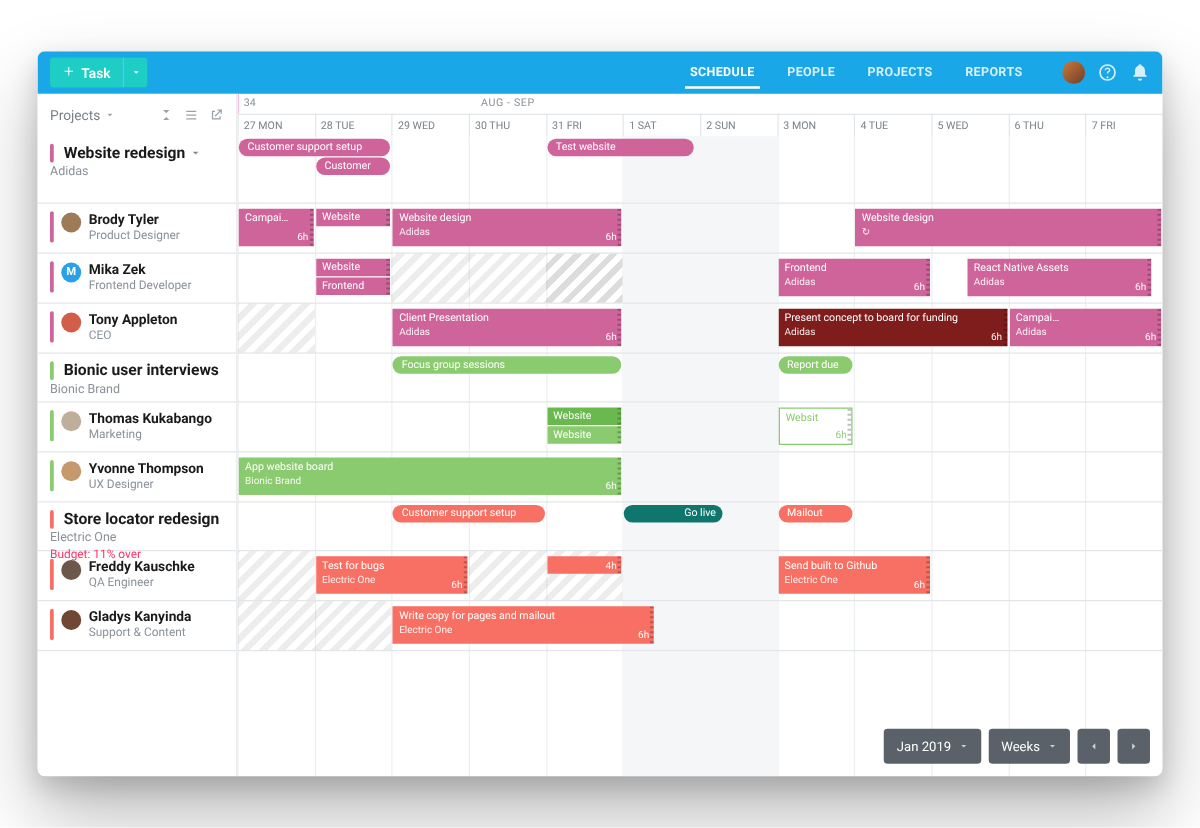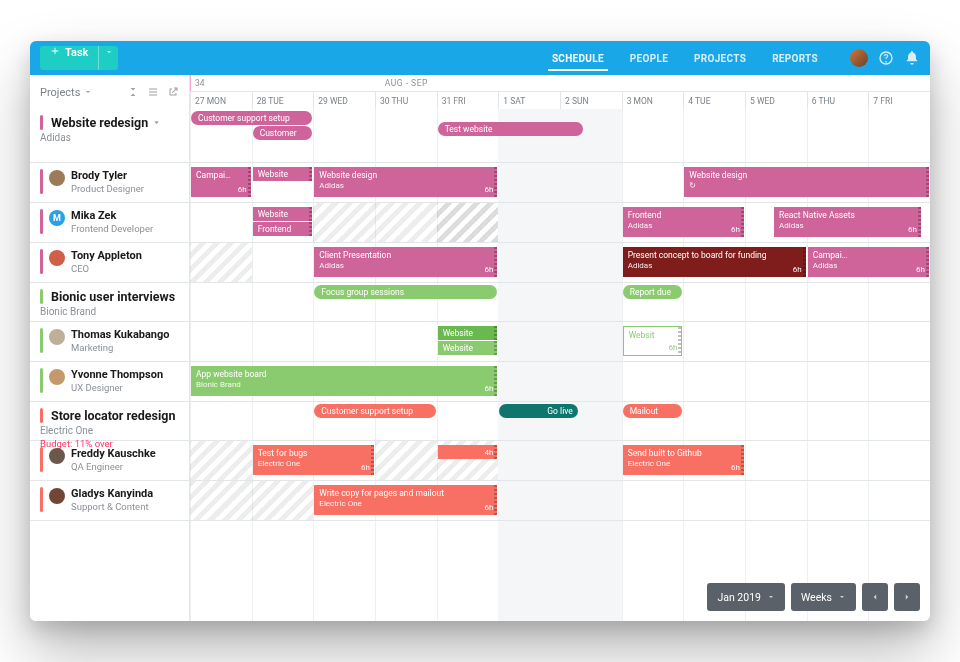--- a/index.html
+++ b/index.html
@@ -30,21 +30,21 @@
   }
   .search-box svg { width: 12px; height: 12px; fill: #888; }
   .search-box input {
     border: none; outline: none; font-size: 11px; width: 100%;
     color: #444; background: transparent;
   }
   .search-box input::placeholder { color: #aaa; }
   .task-btn-group { display: flex; }
   .task-btn, .task-caret {
     background: #1ecdc3; color: #fff; height: 24px;
-    display: flex; justify-content: center;
+    display: flex; align-items: center; justify-content: center;
     font-size: 11px; font-weight: 600; cursor: pointer;
   }
   .task-btn { border-radius: 3px 0 0 3px; padding: 0 10px; gap: 5px; }
   .task-btn svg { width: 10px; height: 10px; fill: #fff; }
   .task-caret { border-radius: 0 3px 3px 0; width: 20px; border-left: 1px solid rgba(255,255,255,.35); }
   .task-caret svg { width: 8px; height: 8px; fill: #fff; }
   .nav-spacer { flex: 1; }
   .nav-links { display: flex; gap: 22px; }
   .nav-link {
     font-size: 10px; font-weight: 700; color: #d8effa;
@@ -352,21 +352,21 @@
               <div class="day-line" style="left: 431.667px;"></div>
               <div class="day-line" style="left: 493.333px;"></div>
               <div class="day-line" style="left: 555px;"></div>
               <div class="day-line" style="left: 616.667px;"></div>
               <div class="day-line" style="left: 678.333px;"></div>
               <div class="day-shade" style="left: 308.333px; width: 123.333px; height: 600px;"></div>
             </div>
             <div class="row" style="position: absolute; top: 0px; left: 0px; width: 740px; height: 54px;">
               <div style="position: absolute; inset: 0px;">
                 <div class="bar" style="background: rgb(207, 100, 154); left: 1px; width: 121.333px; top: 2px;"><span>Customer support setup</span></div>
-                <div class="bar" style="background: rgb(207, 100, 154); left: 247.667px; width: 145px; top: 2px; margin-top: 11px;"><span>Test website</span></div>
+                <div class="bar" style="background: rgb(207, 100, 154); left: 247.667px; width: 117px; top: 2px;"><span>Test website</span></div>
                 <div class="bar" style="background: rgb(207, 100, 154); left: 62.6667px; width: 59.6667px; top: 17px;"><span>Customer</span></div>
               </div>
             </div>
             <div class="row" style="position: absolute; top: 54px; left: 0px; width: 740px; height: 40px;">
               <div style="position: absolute; inset: 0px;">
                 <div class="bar block" style="background: rgb(207, 100, 154); left: 1px; width: 59.6667px; top: 4px;"><span>Campai…</span><span class="hrs">6h</span><span class="dash-edge"></span></div>
                 <div class="bar block short" style="background: rgb(207, 100, 154); left: 62.6667px; width: 59.6667px; top: 4px;"><span>Website</span><span class="dash-edge"></span></div>
                 <div class="bar block" style="background: rgb(207, 100, 154); left: 124.333px; width: 183px; top: 4px;"><span>Website design</span><span class="sub">Adidas</span><span class="hrs">6h</span><span class="dash-edge"></span></div>
                 <div class="bar block" style="background: rgb(207, 100, 154); left: 494.333px; width: 244.667px; top: 4px;"><span>Website design</span><span class="sub"></span><span class="sub">↻</span><span class="dash-edge"></span></div>
               </div>
@@ -419,21 +419,21 @@
                 <div class="hatch" style="left: 0px; width: 61.6667px;"></div>
                 <div class="hatch" style="left: 185px; width: 123.333px;"></div>
                 <div class="bar block" style="background: rgb(248, 112, 100); left: 62.6667px; width: 121.333px; top: 4px;"><span>Test for bugs</span><span class="sub">Electric One</span><span class="hrs">6h</span><span class="dash-edge"></span></div>
                 <div class="bar block short" style="background: rgb(248, 112, 100); left: 247.667px; width: 59.6667px; top: 4px;"><span></span><span class="hrs">4h</span><span class="dash-edge"></span></div>
                 <div class="bar block" style="background: rgb(248, 112, 100); left: 432.667px; width: 121.333px; top: 4px;"><span>Send built to Github</span><span class="sub">Electric One</span><span class="hrs">6h</span><span class="dash-edge"></span></div>
               </div>
             </div>
             <div class="row" style="position: absolute; top: 372px; left: 0px; width: 740px; height: 40px;">
               <div style="position: absolute; inset: 0px;">
                 <div class="hatch" style="left: 0px; width: 123.333px;"></div>
-                <div class="bar block" style="background: rgb(248, 112, 100); left: 124.333px; width: 183px; top: 4px;"><span>Write copy for pages and mailout</span><span class="sub">Electric One</span><span class="hrs">6h</span><span class="dash-edge"></span></div>
+                <div class="bar block" style="background: rgb(248, 112, 100); left: 124.333px; width: 209px; top: 4px;"><span>Write copy for pages and mailout</span><span class="sub">Electric One</span><span class="hrs">6h</span><span class="dash-edge"></span></div>
               </div>
             </div>
           </div>
       </div>
     </div>
 
     <div class="bottombar">
       <div class="pill">
         <span>Jan 2019</span>
         <svg viewBox="0 0 24 24">

